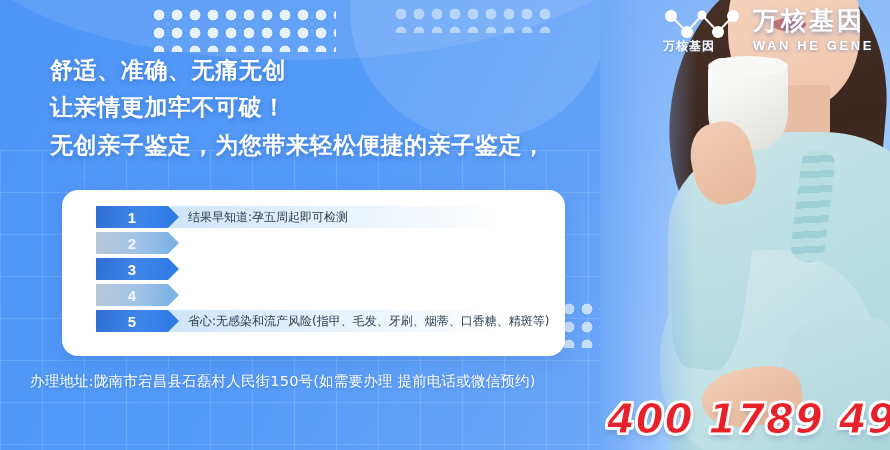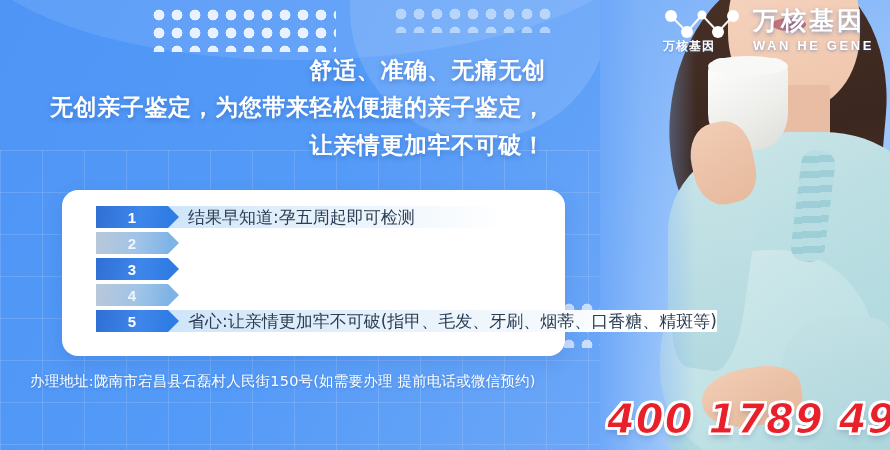--- a/index.html
+++ b/index.html
@@ -195,21 +195,21 @@
   
   .headline {
     position:absolute; left:50px; top:52px; z-index:5;
     color:#ffffff;
     font-weight:bold;
     font-size:23px;
     line-height:1.62;
     letter-spacing:.6px;
     text-shadow:0 2px 5px rgba(28,78,160,.42);
   }
-  .headline div { white-space:nowrap;text-align:right; }
+  .headline div { white-space:nowrap; }
 
   
   .card {
     position:absolute; left:62px; top:190px;
     width:503px; height:166px;
     background:#ffffff;
     border-radius:16px;
     z-index:5;
     box-shadow:0 6px 18px rgba(30,80,165,.16);
     padding:16px 0 0 0;
@@ -235,21 +235,21 @@
     z-index:1;
   }
   .row.odd  .num { background:linear-gradient(100deg,#2f6fd4 0%,#3f86ea 60%,#2f7ce4 100%); --tip:#2f7ce4; }
   .row.even .num { background:linear-gradient(100deg,#b9c8d8 0%,#9fc3e8 60%,#7fb3e6 100%); --tip:#7fb3e6; }
   .row.even .num { color:#eef5fc; }
 
   .txt {
     flex:1 1 auto;
     display:flex; align-items:center;
     padding-left:20px;
-    font-size:17px;
+    font-size:12px;
     color:#2b3d52;
     white-space:nowrap;
     background:linear-gradient(to right,#d3e8fa 0%,#e6f2fc 36%,#ffffff 88%);
     font-family:"DejaVu Sans","Liberation Sans",sans-serif;
   }
   .row.odd .txt { background:linear-gradient(to right,#cfe5f9 0%,#e4f0fb 36%,#ffffff 88%); }
 
   
   .address {
     position:absolute; left:30px; top:372px; z-index:5;
@@ -333,22 +333,22 @@
       <span class="logo-mark-text">万核基因</span>
     </div>
     <div class="logo-words">
       <div class="logo-cn">万核基因</div>
       <div class="logo-en">WAN HE GENE</div>
     </div>
   </div>
 
   <div class="headline">
     <div>舒适、准确、无痛无创</div>
+    <div>让亲情更加牢不可破！</div>
     <div>无创亲子鉴定，为您带来轻松便捷的亲子鉴定，</div>
-    <div>让亲情更加牢不可破！</div>
   </div>
 
   <div class="card">
     <div class="rows">
 
       <div class="row odd">
         <div class="num">1</div>
         <div class="txt">结果早知道:孕五周起即可检测</div>
       </div>
 
@@ -359,21 +359,21 @@
       <div class="row odd">
         <div class="num">3</div>
       </div>
 
       <div class="row even">
         <div class="num">4</div>
       </div>
 
       <div class="row odd">
         <div class="num">5</div>
-        <div class="txt">省心:让亲情更加牢不可破(指甲、毛发、牙刷、烟蒂、口香糖、精斑等)</div>
+        <div class="txt">省心:无感染和流产风险(指甲、毛发、牙刷、烟蒂、口香糖、精斑等)</div>
       </div>
 
     </div>
   </div>
 
   <div class="address">办理地址:陇南市宕昌县石磊村人民街150号(如需要办理 提前电话或微信预约)</div>
 
   <div class="phone">400 1789 498</div>
 
 </div>

